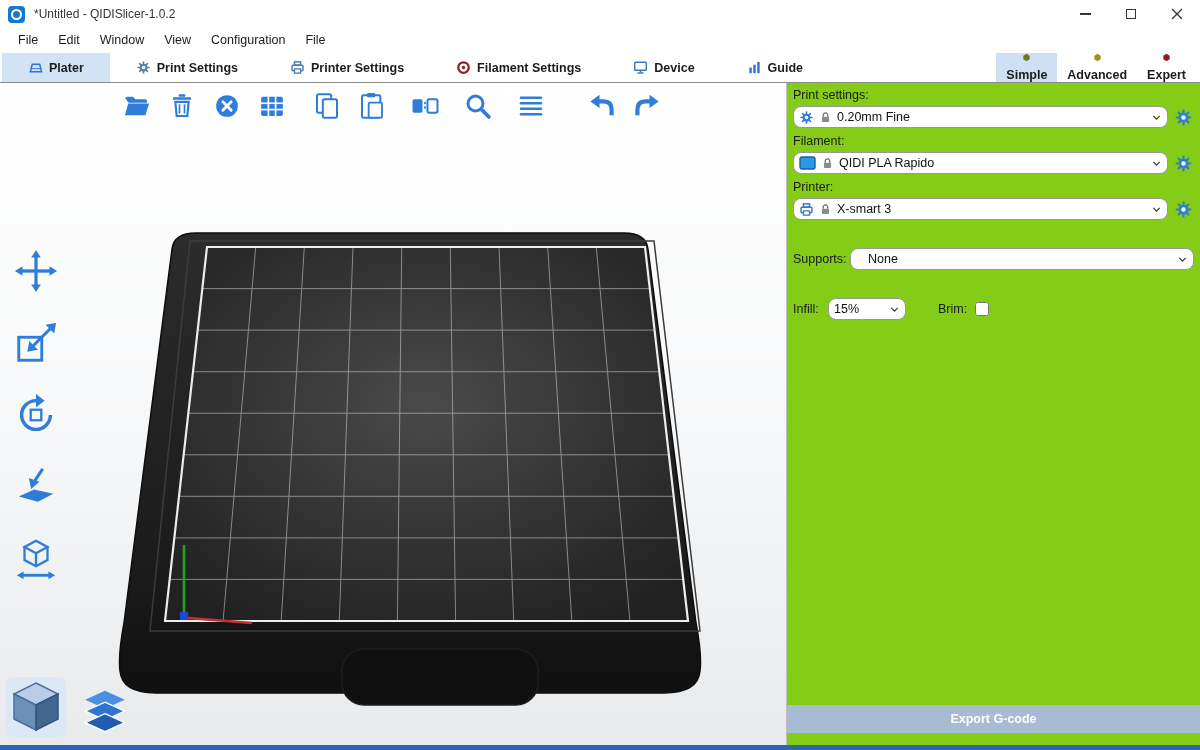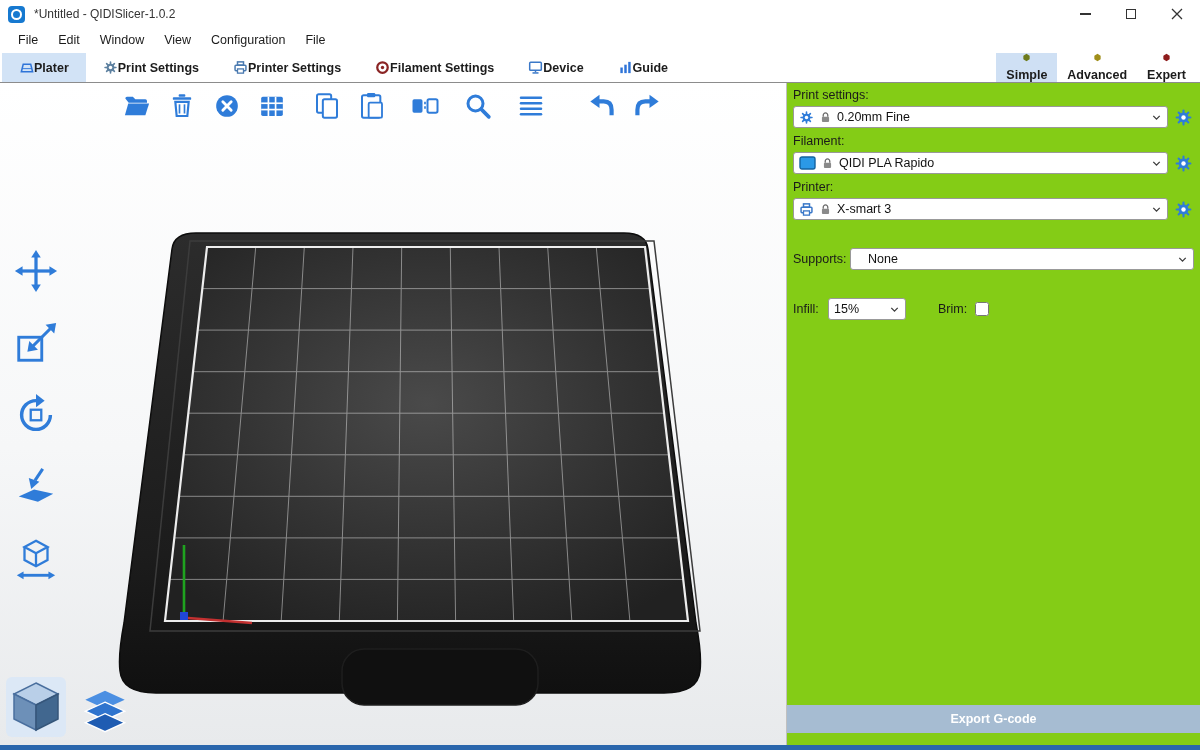--- a/index.html
+++ b/index.html
@@ -15,21 +15,21 @@
   .win-btn { width:46px; display:flex; align-items:center; justify-content:center; cursor:default; }
   .glyph-min { width:11px; height:1.5px; background:#333; }
   .glyph-max { width:10px; height:10px; border:1.2px solid #333; }
 
   
   .menubar { height:25px; display:flex; align-items:center; padding-left:8px; background:#fff; }
   .menu-item { padding:0 10px; font-size:12.5px; color:#1b1b1b; line-height:25px; }
 
   
   .tabbar { height:30px; display:flex; align-items:stretch; border-bottom:1px solid #8c8c8c; background:#fff; padding-left:2px; }
-  .tab { display:flex; align-items:center; padding:0 17px; font-size:12.5px; font-weight:600; color:#1c1c1c; }
+  .tab { display:flex; align-items:center; gap:6px; padding:0 26px; font-size:12.5px; font-weight:600; color:#1c1c1c; }
   .tab.active { background:#d2e3f6; }
   .modes { margin-left:auto; display:flex; align-items:stretch; padding-right:4px; }
   .mode { display:flex; align-items:center; gap:6px; padding:0 10px; font-size:12.5px; font-weight:600; color:#1c1c1c;flex-direction:column; }
   .mode.active { background:#cfe0f4; }
   .hex { width:13px; height:13px; }
   .ti { width:15px; height:15px; }
   .ti-plater { color:#2e74d8; }
   .ti-print { color:#5e81a0; }
   .ti-filament { color:#8a2424; }
   .ti-printer { color:#4a7ab0; }
@@ -62,21 +62,21 @@
   .vb-cube { width:60px; height:60px; }
   .vb-layers { width:50px; height:50px; }
   .vb-icon-lg { width:56px; height:56px; }
   .vb-icon-sm { width:46px; height:46px; }
 
   
   .sidebar { position:relative; width:414px; height:662px; background:#84cc16; border-left:1px solid #c0c0c0; padding:5px 6px 0 6px; }
   .sb-label { font-size:12.5px; color:#1a1a1a; height:17px; margin-top:6px; }
   .sb-label.first { margin-top:0; }
   .combo-row { display:flex; align-items:center; gap:4px; margin-top:1px; }
-  .combo { flex:1; height:22px; border:1px solid #999; border-radius:3px; background:#fff;
+  .combo { flex:1; height:22px; border:1px solid #999; border-radius:8px; background:#fff;
            display:flex; align-items:center; gap:5px; padding:0 5px; min-width:0; }
   .combo-text { font-size:12.5px; color:#111; white-space:nowrap; overflow:hidden; flex:1; }
   .ic-chev { width:11px; height:11px; flex:0 0 auto; }
   .ic-gear-sm { width:15px; height:15px; color:#2f7cd9; flex:0 0 auto; }
   .ic-lock { width:13px; height:13px; flex:0 0 auto; }
   .ic-swatch { width:17px; height:14px; flex:0 0 auto; }
   .ic-printer { width:15px; height:15px; color:#3a78c8; flex:0 0 auto; }
   .gear-btn { width:22px; height:22px; border:none; background:transparent; color:#2f7cd9;
               display:flex; align-items:center; justify-content:center; padding:0; }
   .gear-btn svg { width:19px; height:19px; }

